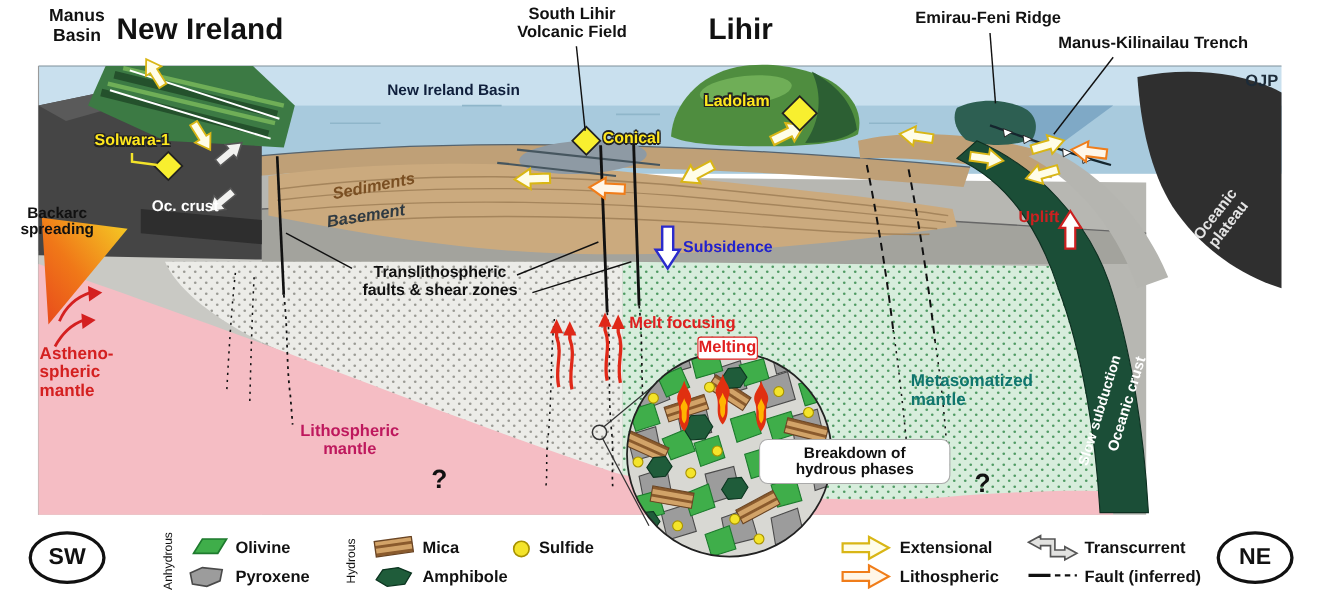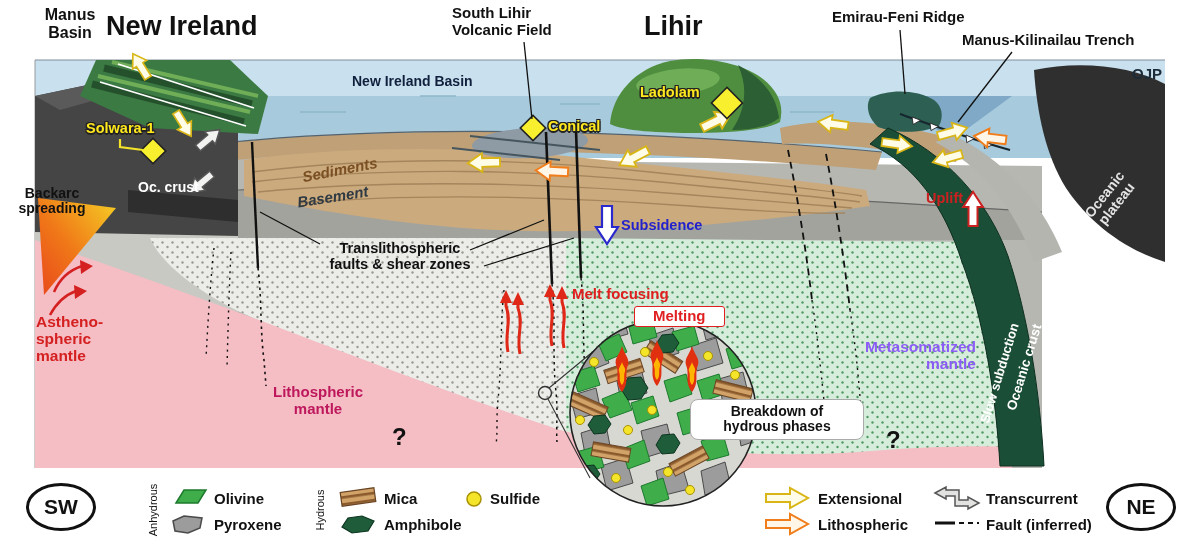--- a/index.html
+++ b/index.html
@@ -292,47 +292,47 @@
         <use href="#flame" transform="translate(692,365) scale(0.5)" fill="#ffb400"></use>
       </g>
     </g>
     <circle cx="663" cy="413" r="93" fill="none" stroke="#222" stroke-width="1.6"></circle>
   </g>
 </svg>
 
 <div class="lbl" style="left:28px;top:6px;width:84px;text-align:center;font-size:16px">Manus
 Basin</div>
 <div class="lbl" style="left:106px;top:12px;font-size:27px">New Ireland</div>
-<div class="lbl" style="left:452px;top:5px;width:136px;font-size:15px">South Lihir
+<div class="lbl" style="left:452px;top:5px;width:136px;text-align:center;font-size:15px">South Lihir
 Volcanic Field</div>
 <div class="lbl" style="left:644px;top:12px;font-size:27px">Lihir</div>
 <div class="lbl" style="left:832px;top:9px;font-size:15px">Emirau-Feni Ridge</div>
 <div class="lbl" style="left:962px;top:32px;font-size:15px">Manus-Kilinailau Trench</div>
 <div class="lbl" style="left:1132px;top:66px;font-size:15px;color:#1c2b38">OJP</div>
 <div class="lbl" style="left:352px;top:74px;font-size:14px;color:#0f1f3c">New Ireland Basin</div>
 <div class="lbl yel" style="left:640px;top:85px;font-size:14.5px">Ladolam</div>
 <div class="lbl yel" style="left:548px;top:119px;font-size:14.5px">Conical</div>
 <div class="lbl yel" style="left:86px;top:121px;font-size:14.5px">Solwara-1</div>
 <div class="lbl" style="left:6px;top:186px;width:92px;text-align:center;font-size:14px">Backarc
 spreading</div>
 <div class="lbl" style="left:138px;top:180px;font-size:14px;color:#fff">Oc. crust</div>
 <div class="lbl" style="left:302px;top:162px;font-size:15px;color:#7a4f22;font-style:italic;transform:rotate(-11deg)">Sediments</div>
 <div class="lbl" style="left:297px;top:189px;font-size:15px;color:#2f3a42;font-style:italic;transform:rotate(-9deg)">Basement</div>
 <div class="lbl" style="left:300px;top:241px;width:200px;text-align:center;font-size:14.5px">Translithospheric
 faults &amp; shear zones</div>
 <div class="lbl" style="left:621px;top:218px;font-size:14.5px;color:#2222cc">Subsidence</div>
 <div class="lbl" style="left:926px;top:191px;font-size:14.5px;color:#cc2020">Uplift</div>
 <div class="lbl" style="left:572px;top:286px;font-size:15px;color:#e02020">Melt focusing</div>
-<div class="lbl" style="left:634px;top:306px;font-size:15px;color:#e02020;background:#fff;border:1.5px solid #e02020;padding:1px 18px;border-radius:3px">Melting</div>
+<div class="lbl" style="left:634px;top:306px;font-size:15px;color:#e02020;background:#fff;border:1.5px solid #e02020;padding:1px 0;border-radius:3px">Melting</div>
 <div class="lbl" style="left:36px;top:313px;width:106px;text-align:left;font-size:15.5px;color:#d42020">Astheno-
 spheric
 mantle</div>
 <div class="lbl" style="left:248px;top:384px;width:140px;text-align:center;font-size:15px;color:#be185d">Lithospheric
 mantle</div>
-<div class="lbl" style="left:828px;top:338px;width:148px;text-align:right;font-size:15.5px;color:#8b5cf6">Metasomatized
+<div class="lbl" style="left:828px;top:338px;width:148px;text-align:left;font-size:15.5px;color:#0f766e">Metasomatized
 mantle</div>
 <div class="lbl" style="left:934px;top:366px;width:132px;text-align:center;font-size:13px;color:#fff;transform:rotate(-73deg)">Slow subduction</div>
 <div class="lbl" style="left:960px;top:360px;width:130px;text-align:center;font-size:13.5px;color:#fff;transform:rotate(-73deg)">Oceanic crust</div>
 <div class="lbl" style="left:1056px;top:184px;width:110px;text-align:center;font-size:14px;color:#e4e4e4;transform:rotate(-52deg)">Oceanic
 plateau</div>
 <div class="lbl" style="left:690px;top:399px;width:168px;text-align:center;font-size:14px;background:#fff;border:1px solid #aaa;border-radius:8px;padding:4px 2px">Breakdown of
 hydrous phases</div>
 <div class="lbl" style="left:392px;top:424px;font-size:24px">?</div>
 <div class="lbl" style="left:886px;top:427px;font-size:24px">?</div>
 

